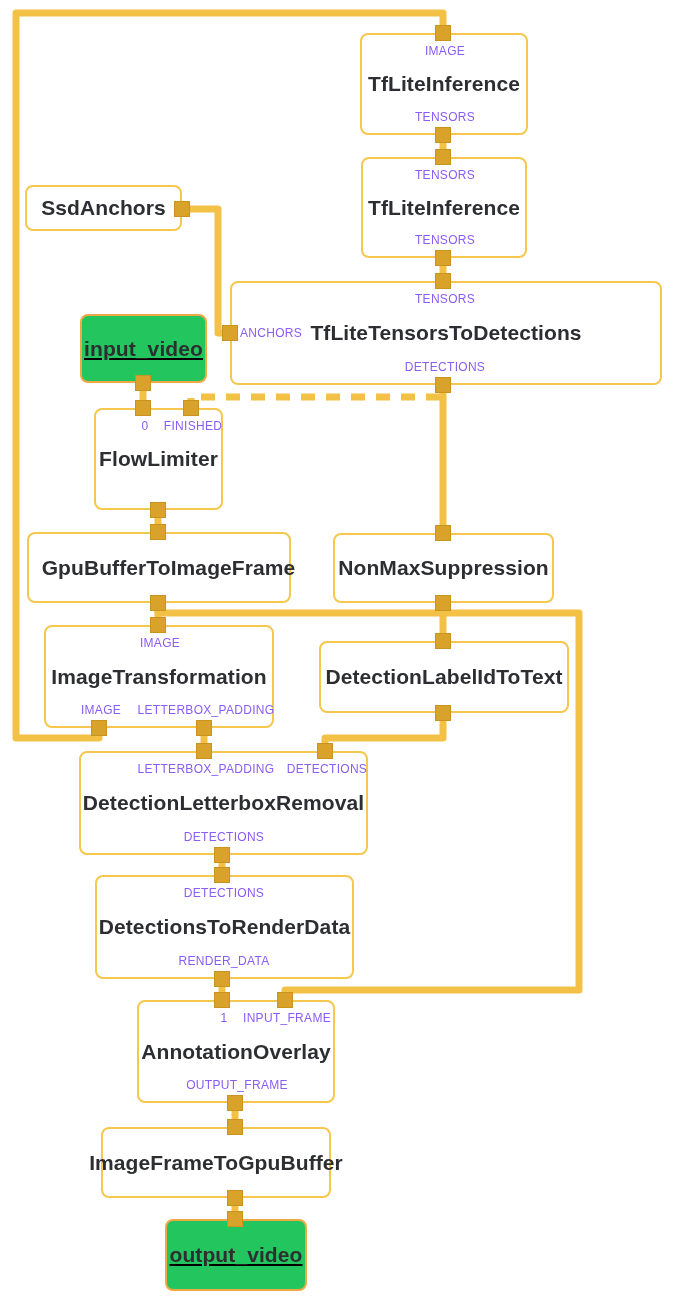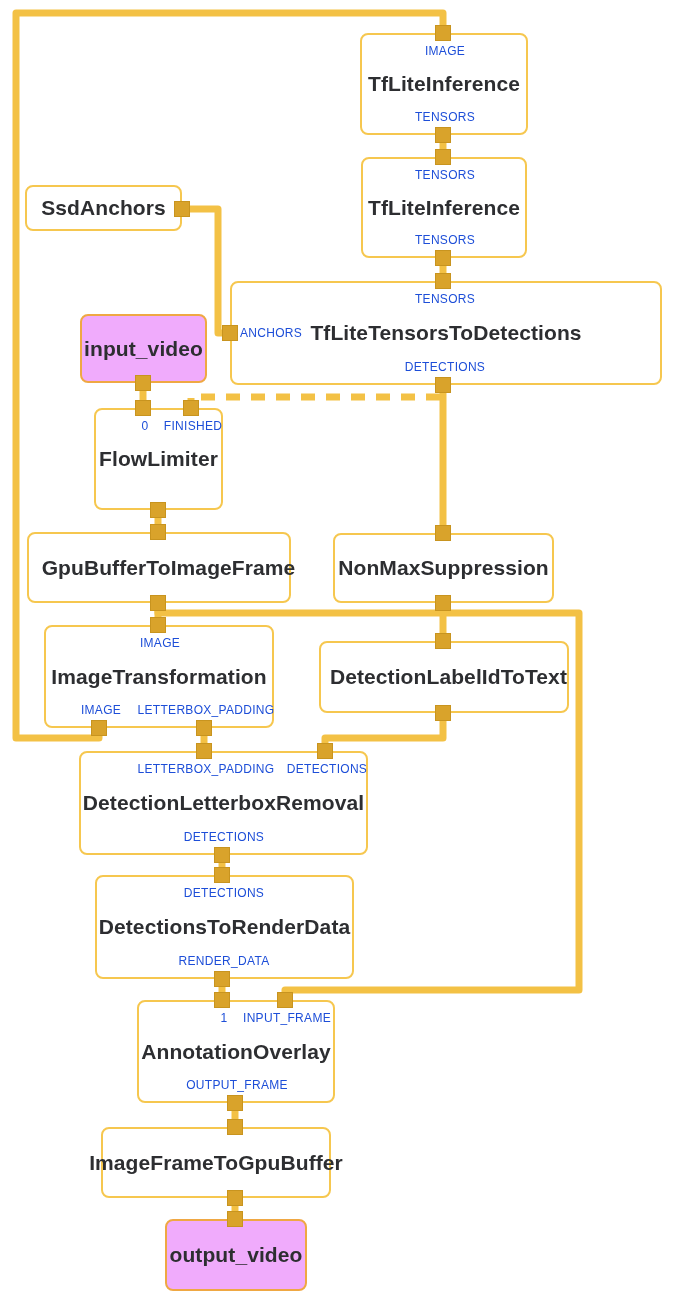--- a/index.html
+++ b/index.html
@@ -15,35 +15,36 @@
     position: absolute;
     box-sizing: border-box;
     background: #ffffff;
     border: 2px solid #F6C74F;
     border-radius: 8px;
     display: flex;
     align-items: center;
     justify-content: center;
   }
   .node--stream {
-    background: #f0abfc;
+    background: #22c55e;
     border-color: #EFA843;
+    text-decoration: underline;
   }
   .node-title {
     font-size: 21px;
     font-weight: 700;
     color: #2D2E31;
     letter-spacing: 0.1px;
     white-space: nowrap;
   }
   .port-label {
     position: absolute;
     font-size: 12px;
     font-weight: 400;
-    color: #1d4ed8;
+    color: #8b5cf6;
     letter-spacing: 0.3px;
     white-space: nowrap;
   }
   .port-label--top { top: 9px; transform: translateX(-50%); }
   .port-label--bottom { bottom: 9px; transform: translateX(-50%); }
   .port-label--left { left: 8px; top: 50%; transform: translateY(-50%); }
   #edges-layer {
     position: absolute;
     left: 0; top: 0;
     pointer-events: none;
@@ -86,21 +87,21 @@
       </div>
       <div class="node" style="left: 333px; top: 533px; width: 221px; height: 70px; align-items: center;">
         <span class="node-title">NonMaxSuppression</span>
       </div>
       <div class="node" style="left: 44px; top: 625px; width: 230px; height: 103px;">
         <span class="node-title">ImageTransformation</span>
         <span class="port-label port-label--top" style="left: 114px;">IMAGE</span>
         <span class="port-label port-label--bottom" style="left: 55px;">IMAGE</span>
         <span class="port-label port-label--bottom" style="left: 160px;">LETTERBOX_PADDING</span>
       </div>
-      <div class="node" style="left: 319px; top: 641px; width: 250px; height: 72px; justify-content: flex-end;">
+      <div class="node" style="left: 319px; top: 641px; width: 250px; height: 72px;">
         <span class="node-title">DetectionLabelIdToText</span>
       </div>
       <div class="node" style="left: 79px; top: 751px; width: 289px; height: 104px;">
         <span class="node-title">DetectionLetterboxRemoval</span>
         <span class="port-label port-label--top" style="left: 125px;">LETTERBOX_PADDING</span>
         <span class="port-label port-label--top" style="left: 246px;">DETECTIONS</span>
         <span class="port-label port-label--bottom" style="left: 143px;">DETECTIONS</span>
       </div>
       <div class="node" style="left: 95px; top: 875px; width: 259px; height: 104px;">
         <span class="node-title">DetectionsToRenderData</span>

